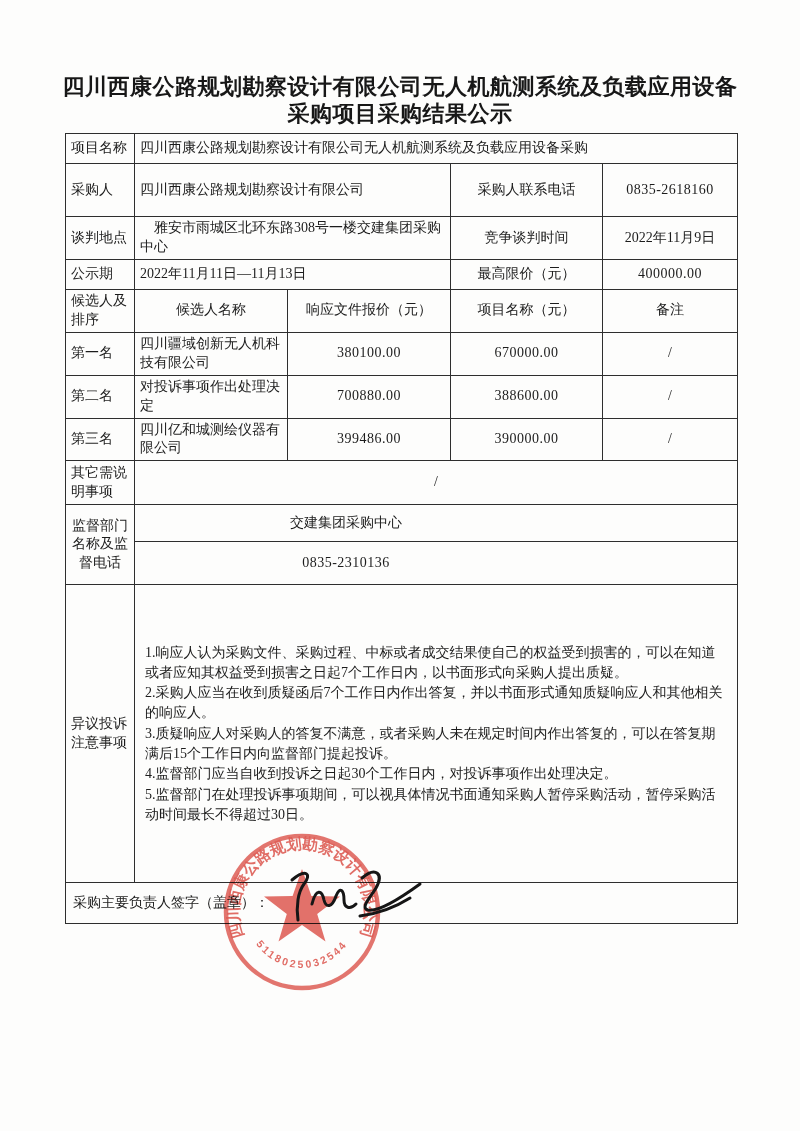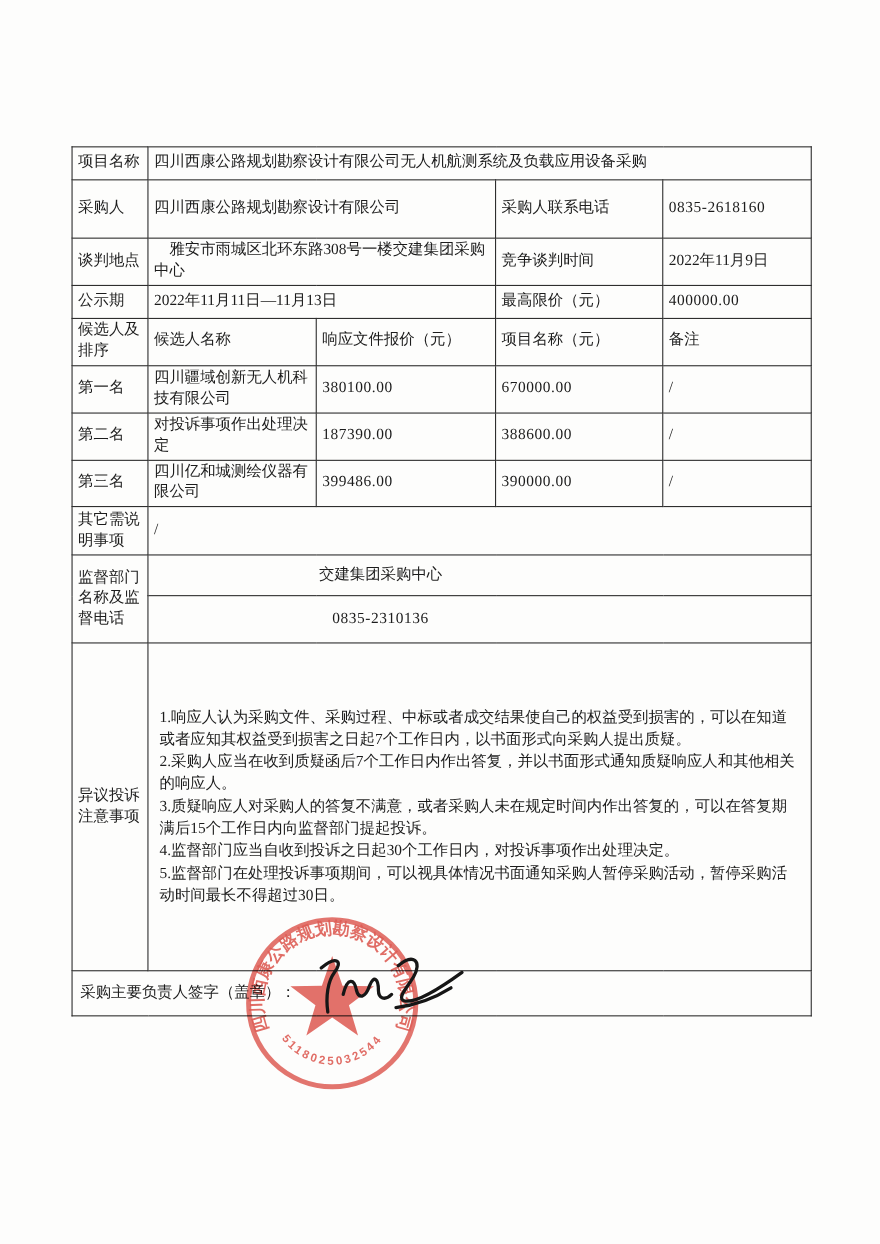--- a/index.html
+++ b/index.html
@@ -14,21 +14,21 @@
   }
   table.doc{
     position:absolute;left:65px;top:133px;width:672px;
     border-collapse:collapse;table-layout:fixed;
     font-size:14px;line-height:1.35;
   }
   table.doc td{
     border:1.5px solid #2e2e2e;vertical-align:middle;
     padding:2px 5px;word-break:break-all;
   }
-  td.c{}
+  td.c{text-align:center;}
   td.l{text-align:left;}
   .indent{text-indent:1em;}
   .shiftc{text-align:center;padding-right:185px !important;}
   td.num{letter-spacing:.5px;}
   .objection-cell{padding:6px 10px !important;margin-top:40px;}
   .objection-cell div{line-height:1.45;}
   .sign-cell{padding-left:7px !important;}
   
   .stamp{
     position:absolute;left:221px;top:831px;width:162px;height:162px;
@@ -37,20 +37,21 @@
   .signature{
     position:absolute;left:272px;top:864px;width:160px;height:75px;
     z-index:6;pointer-events:none;
   }
 </style>
 </head>
 <body>
 
 <div class="page">
 
+  <div class="title">四川西康公路规划勘察设计有限公司无人机航测系统及负载应用设备采购项目采购结果公示</div>
 
   <table class="doc">
     <colgroup>
       <col style="width:69px">
         <col style="width:153px">
         <col style="width:163px">
       <col style="width:152px">
         <col style="width:135px">
     </colgroup>
 
@@ -93,21 +94,21 @@
       <td class="l">第一名</td>
       <td class="l">四川疆域创新无人机科技有限公司</td>
       <td class="c num">380100.00</td>
       <td class="c num">670000.00</td>
       <td class="c">/</td>
     </tr>
 
     <tr style="height:38px">
       <td class="l">第二名</td>
       <td class="l">对投诉事项作出处理决定</td>
-      <td class="c num">187390.00</td>
+      <td class="c num">700880.00</td>
       <td class="c num">388600.00</td>
       <td class="c">/</td>
     </tr>
 
     <tr style="height:40px">
       <td class="l">第三名</td>
       <td class="l">四川亿和城测绘仪器有限公司</td>
       <td class="c num">399486.00</td>
       <td class="c num">390000.00</td>
       <td class="c">/</td>

